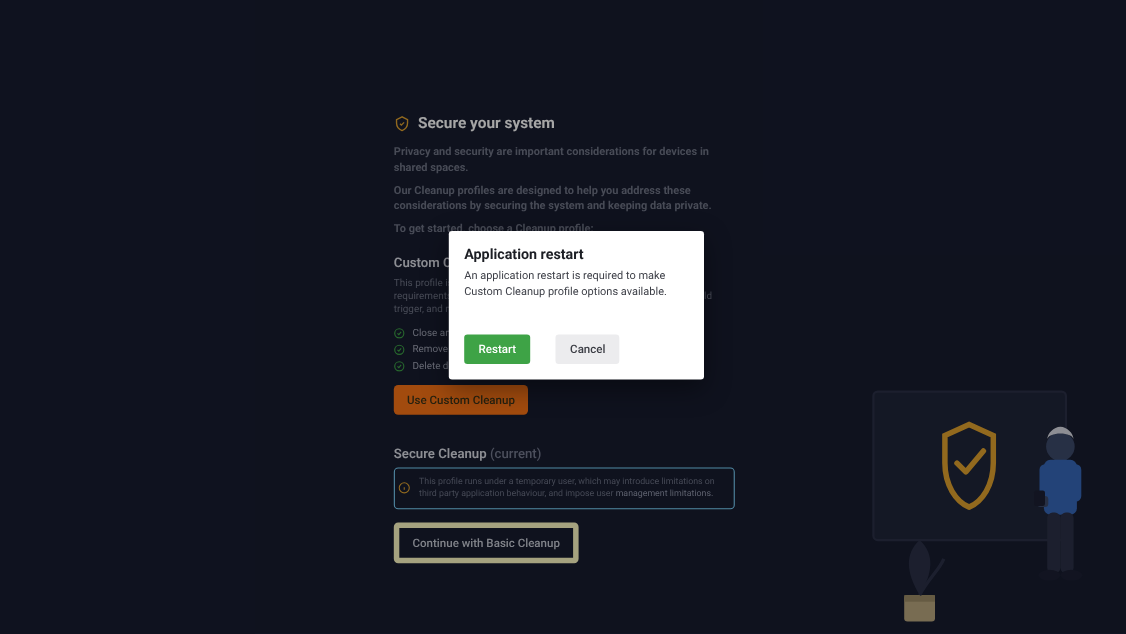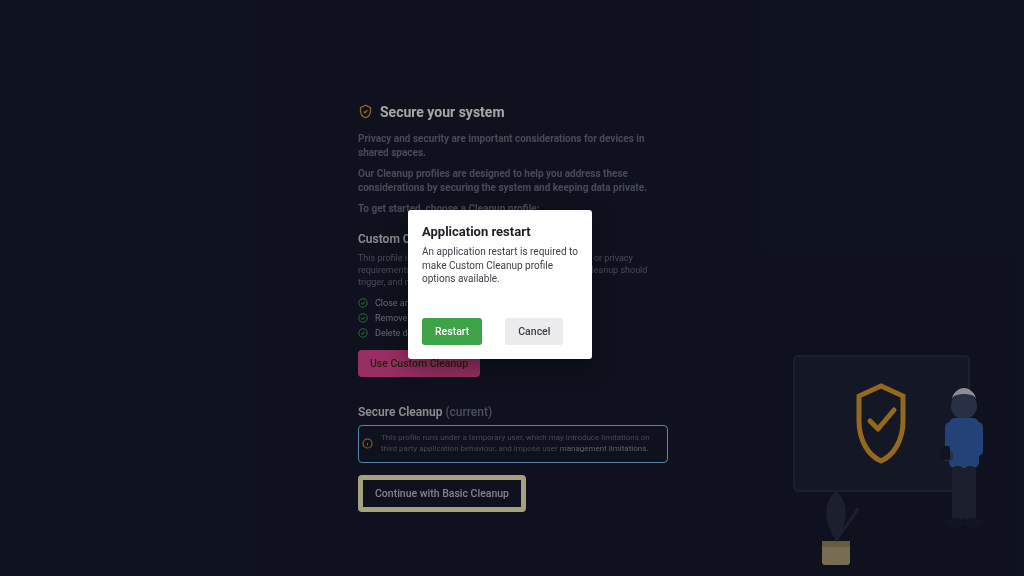--- a/index.html
+++ b/index.html
@@ -27,20 +27,21 @@
     .content {
       position: absolute;
       left: 358px;
       top: 104px;
       width: 310px;
       z-index: 1;
     }
 
     .page-title-row {
       display: flex;
+      align-items: center;
       gap: 7px;
       margin-bottom: 12px;
     }
 
     .shield-icon {
       width: 15px;
       height: 15px;
       flex-shrink: 0;
     }
 
@@ -106,21 +107,21 @@
       padding: 7px 12px;
       border-radius: 4px;
       font-size: 10.5px;
       font-weight: 500;
       border: none;
       cursor: pointer;
       font-family: inherit;
     }
 
     .btn-primary-orange {
-      background: #ec4899;
+      background: #f97316;
       color: #3b3418;
     }
 
     .btn-secondary-dark {
       background: transparent;
       border: 5px solid #fef9c3;
       color: #c6c9d3;
     }
 
     .info-banner {
@@ -155,21 +156,21 @@
       bottom: 0;
       width: 260px;
       height: 230px;
       z-index: 0;
     }
 
     .modal {
       position: absolute;
       left: 408px;
       top: 210px;
-      width: 184px;
+      width: 232px;
       background: #ffffff;
       border-radius: 3px;
       padding: 14px;
       z-index: 10;
       box-shadow: 0 8px 24px rgba(0,0,0,0.4);
     }
 
     .modal-title {
       font-size: 13px;
       font-weight: 700;

